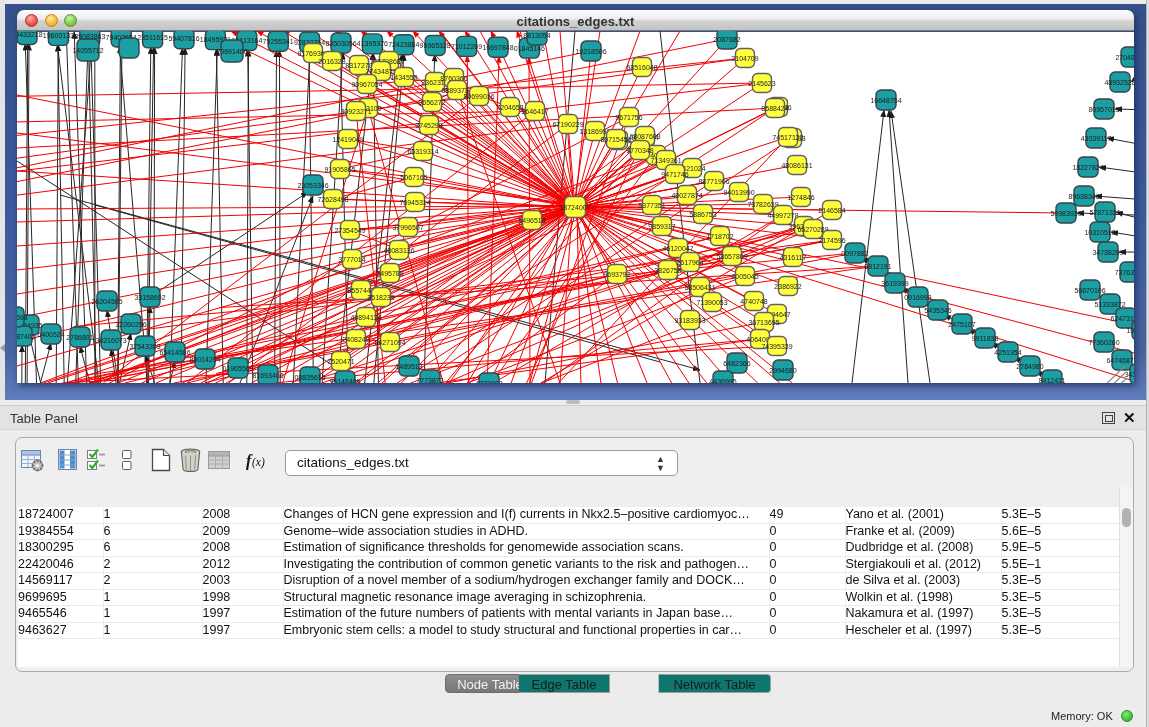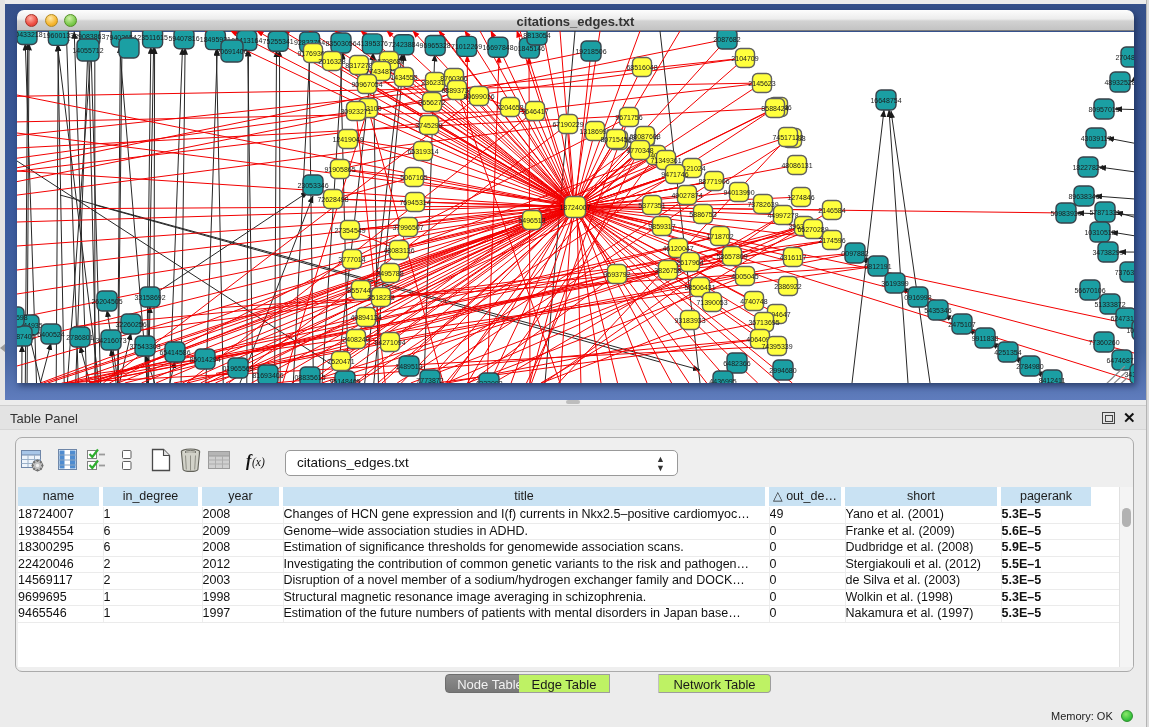--- a/index.html
+++ b/index.html
@@ -46,26 +46,26 @@
   font-size:12.5px;color:#1c1c1c;text-align:center;line-height:19px;}
 #tbody{position:absolute;left:18px;top:507px;width:1101px;height:160px;background:#fff;}
 table.data{border-collapse:collapse;table-layout:fixed;width:1084px;font-size:12.5px;color:#111;}
 table.data td{height:15.5px;line-height:15.5px;padding:0;white-space:nowrap;overflow:hidden;border-bottom:1px solid #ebebeb;border-right:1px solid #ededed;}
 td.c0{width:85px;padding-left:4px;}
 td.c1{width:99px;padding-left:5px;}
 td.c2{width:81px;padding-left:2px;}
 td.c3{width:486px;padding-left:2px;}
 td.c4{width:76px;padding-left:6px;}
 td.c5{width:156px;padding-left:5px;}
-td.c6{width:119px;padding-left:6px;font-weight:bold;}
+td.c6{width:119px;padding-left:6px;}
 #vscroll{position:absolute;left:1119px;top:487px;width:14px;height:180px;background:#f4f4f4;border-left:1px solid #e0e0e0;}
 #vthumb{position:absolute;left:1121.5px;top:508px;width:9px;height:19px;border-radius:5px;background:#b2b2b2;}
 
 .tabs{position:absolute;top:674px;height:20px;font-size:13px;}
-.tab{position:absolute;top:0;height:19px;line-height:19px;text-align:center;background:#bef264;
+.tab{position:absolute;top:0;height:19px;line-height:19px;text-align:center;background:#0f766e;
   border:1px solid #9d9d9d;color:#1a1a1a;}
 #tab1{left:445px;width:90px;border-radius:4px 0 0 4px;background:linear-gradient(180deg,#8d8d8d,#777);color:#f2f2f2;border-color:#6e6e6e;}
 #tab2{left:519px;width:91px;border-left:none;}
 #tab3{left:610px;width:113px;border-left:1px solid #c0c0c0;border-radius:0 4px 4px 0;margin-left:48px;}
 #memory{position:absolute;left:1051px;top:710px;font-size:11px;color:#222;}
 #memdot{position:absolute;left:1121px;top:710px;width:12px;height:12px;border-radius:50%;
   background:radial-gradient(circle at 40% 32%,#8ae86a,#35c23c 65%,#27a52f);border:1px solid #2c8f2c;}
 svg text{user-select:none;}
 </style></head>
 <body>
@@ -802,29 +802,20 @@
     </g>
 
     <text x="228" y="19" font-family="Liberation Serif,serif" font-style="italic" font-weight="bold" font-size="16" fill="#111">f</text>
     <text x="234" y="19" font-family="Liberation Serif,serif" font-style="italic" font-size="11.5" fill="#111">(x)</text>
   </svg>
   <div id="dropdown">
       <span class="txt">citations_edges.txt</span>
       <span class="arr">▲<br>▼</span>
     </div>
 
-  <div id="thead">
-     <div class="hc" style="left:0;width:83px;">name</div>
-     <div class="hc" style="left:85px;width:97px;">in_degree</div>
-     <div class="hc" style="left:184px;width:79px;">year</div>
-     <div class="hc" style="left:265px;width:484px;">title</div>
-     <div class="hc" style="left:751px;width:74px;">△ out_de…</div>
-     <div class="hc" style="left:827px;width:154px;">short</div>
-     <div class="hc" style="left:983px;width:90px;border-right:none;">pagerank</div>
-  </div>
   <div id="tbody">
       <table class="data">
         <tbody>
 <tr>
             <td class="c0">18724007</td>
             <td class="c1">1</td>
             <td class="c2">2008</td>
             <td class="c3">Changes of HCN gene expression and I(f) currents in Nkx2.5–positive cardiomyoc…</td>
             <td class="c4">49</td>
             <td class="c5">Yano et al. (2001)</td>
@@ -872,23 +863,32 @@
             <td class="c2">1998</td>
             <td class="c3">Structural magnetic resonance image averaging in schizophrenia.</td>
             <td class="c4">0</td>
             <td class="c5">Wolkin et al. (1998)</td>
             <td class="c6">5.3E–5</td>
           </tr>
 <tr>
             <td class="c0">9465546</td>
             <td class="c1">1</td>
             <td class="c2">1997</td>
-            <td class="c3">Estimation of the future numbers of patients with mental disorders in Japan base…</td>
+            <td class="c3">Estimation of the future numbers of patients with mental variants in Japan base…</td>
             <td class="c4">0</td>
             <td class="c5">Nakamura et al. (1997)</td>
+            <td class="c6">5.3E–5</td>
+          </tr>
+<tr>
+            <td class="c0">9463627</td>
+            <td class="c1">1</td>
+            <td class="c2">1997</td>
+            <td class="c3">Embryonic stem cells: a model to study structural and functional properties in car…</td>
+            <td class="c4">0</td>
+            <td class="c5">Hescheler et al. (1997)</td>
             <td class="c6">5.3E–5</td>
           </tr>
   </tbody>
       </table>
     </div>
   <div id="vscroll"></div>
     <div id="vthumb"></div>
   <div class="tabs">
     <div class="tab" id="tab1">Node Table</div>
     <div class="tab" id="tab2">Edge Table</div>

